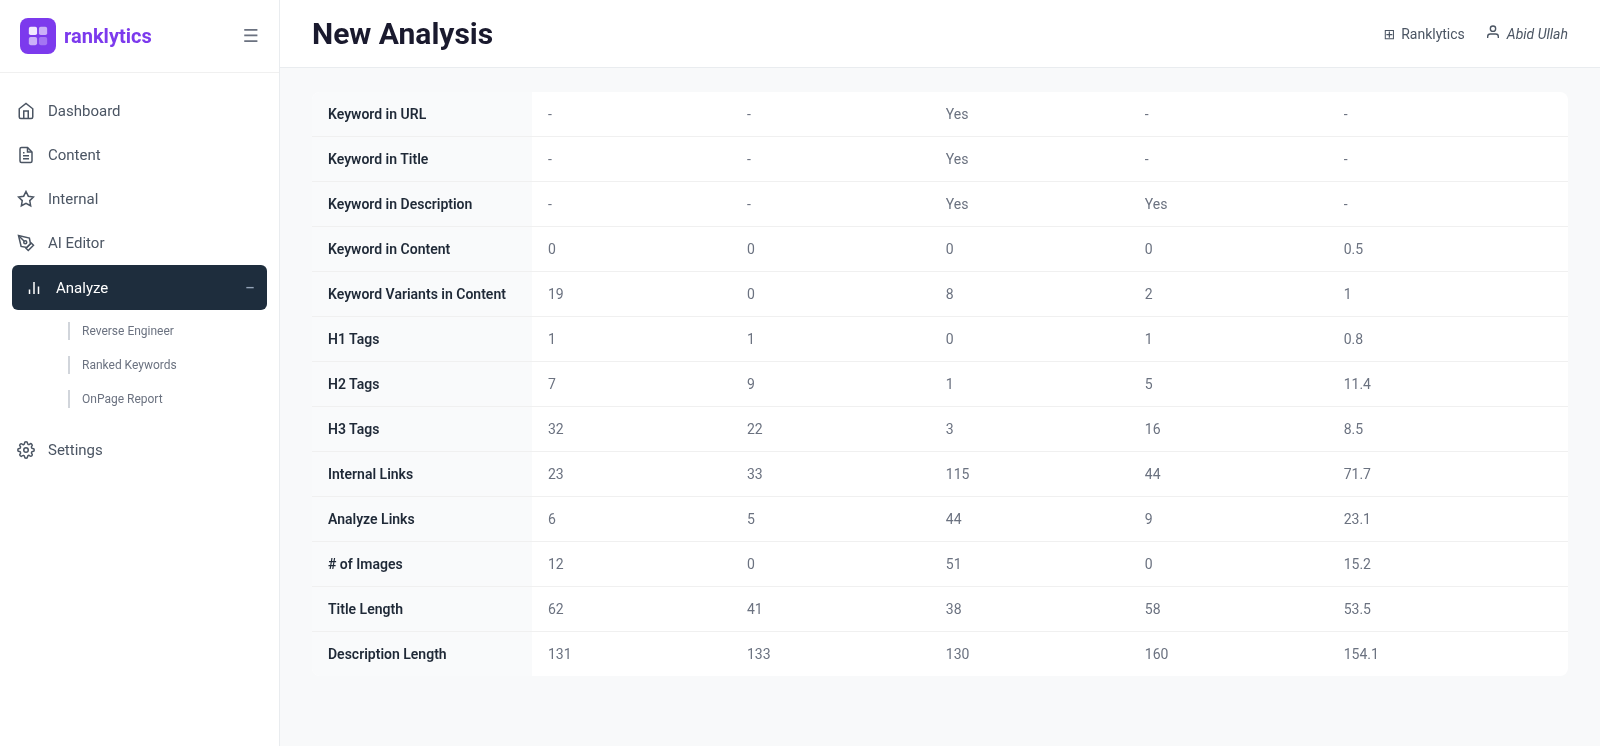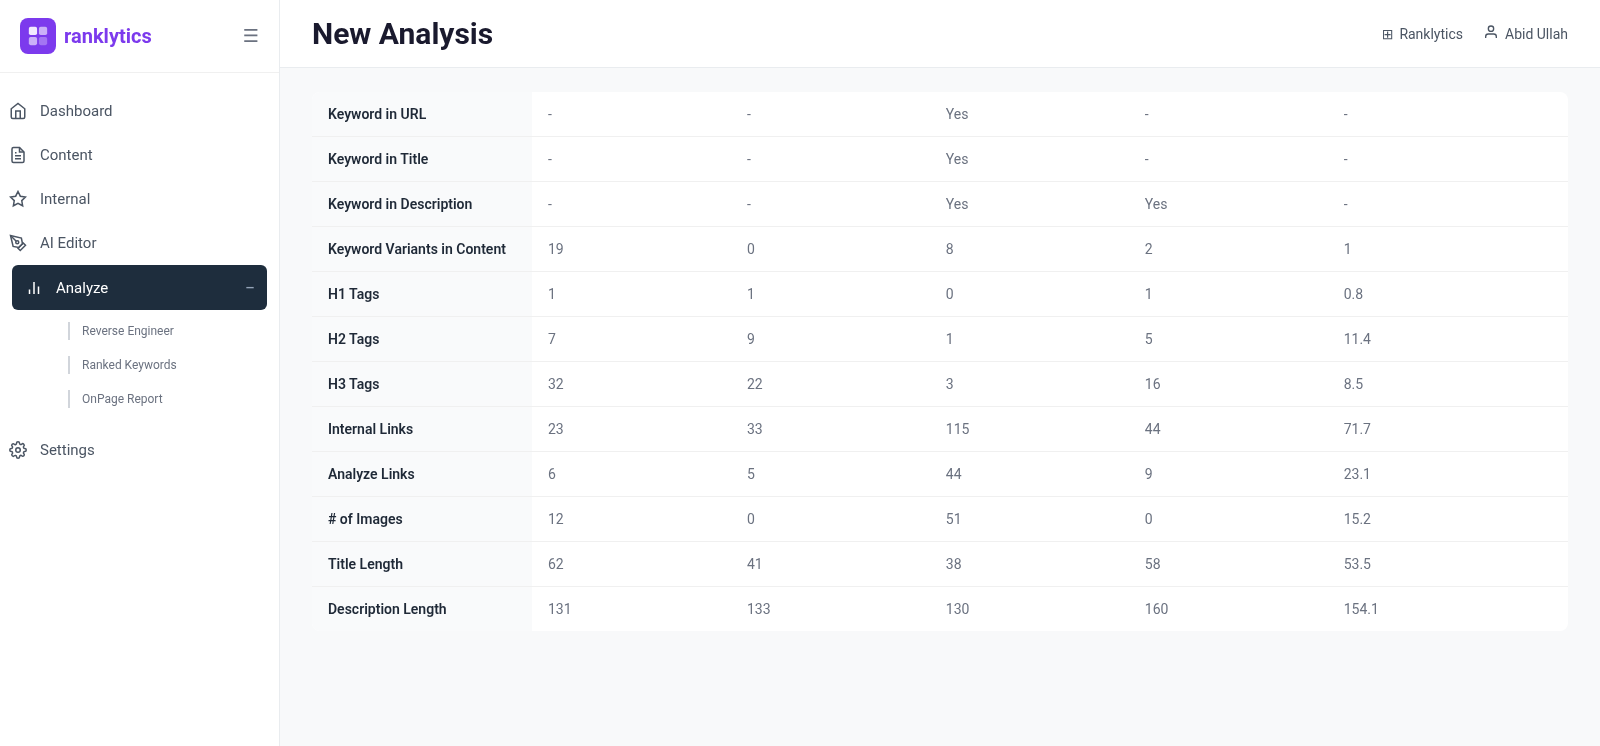--- a/index.html
+++ b/index.html
@@ -46,21 +46,21 @@
       color: #6b7280;
     }
     .nav-items {
       padding: 16px 0;
       flex: 1;
     }
     .nav-item {
       display: flex;
       align-items: center;
       gap: 12px;
-      padding: 12px 8px;
+      padding: 12px 16px;
       cursor: pointer;
       color: #4b5563;
       font-size: 15px;
       font-weight: 400;
       border-radius: 0;
       transition: background 0.15s;
     }
     .nav-item.active {
       background: #1e2d3d;
       color: #fff;
@@ -128,20 +128,21 @@
       gap: 6px;
       color: #4b5563;
       font-size: 14px;
     }
     .topbar-user {
       display: flex;
       align-items: center;
       gap: 6px;
       color: #4b5563;
       font-size: 14px;
+      font-style: italic;
     }
 
     
     .content {
       flex: 1;
       overflow-y: auto;
       padding: 0 32px 32px 32px;
     }
 
     
@@ -312,20 +313,28 @@
           </tr>
           <tr>
             <td>Keyword in Description</td>
             <td class="val-normal">-</td>
             <td class="val-normal">-</td>
             <td class="val-normal">Yes</td>
             <td class="val-normal">Yes</td>
             <td class="val-normal">-</td>
           </tr>
           <tr>
+            <td>Keyword in Content</td>
+            <td class="val-blue">0</td>
+            <td class="val-blue">0</td>
+            <td class="val-blue">0</td>
+            <td class="val-blue">0</td>
+            <td class="val-normal">0.5</td>
+          </tr>
+          <tr>
             <td>Keyword Variants in Content</td>
             <td class="val-normal">19</td>
             <td class="val-normal">0</td>
             <td class="val-normal">8</td>
             <td class="val-normal">2</td>
             <td class="val-normal">1</td>
           </tr>
           <tr>
             <td>H1 Tags</td>
             <td class="val-normal">1</td>

